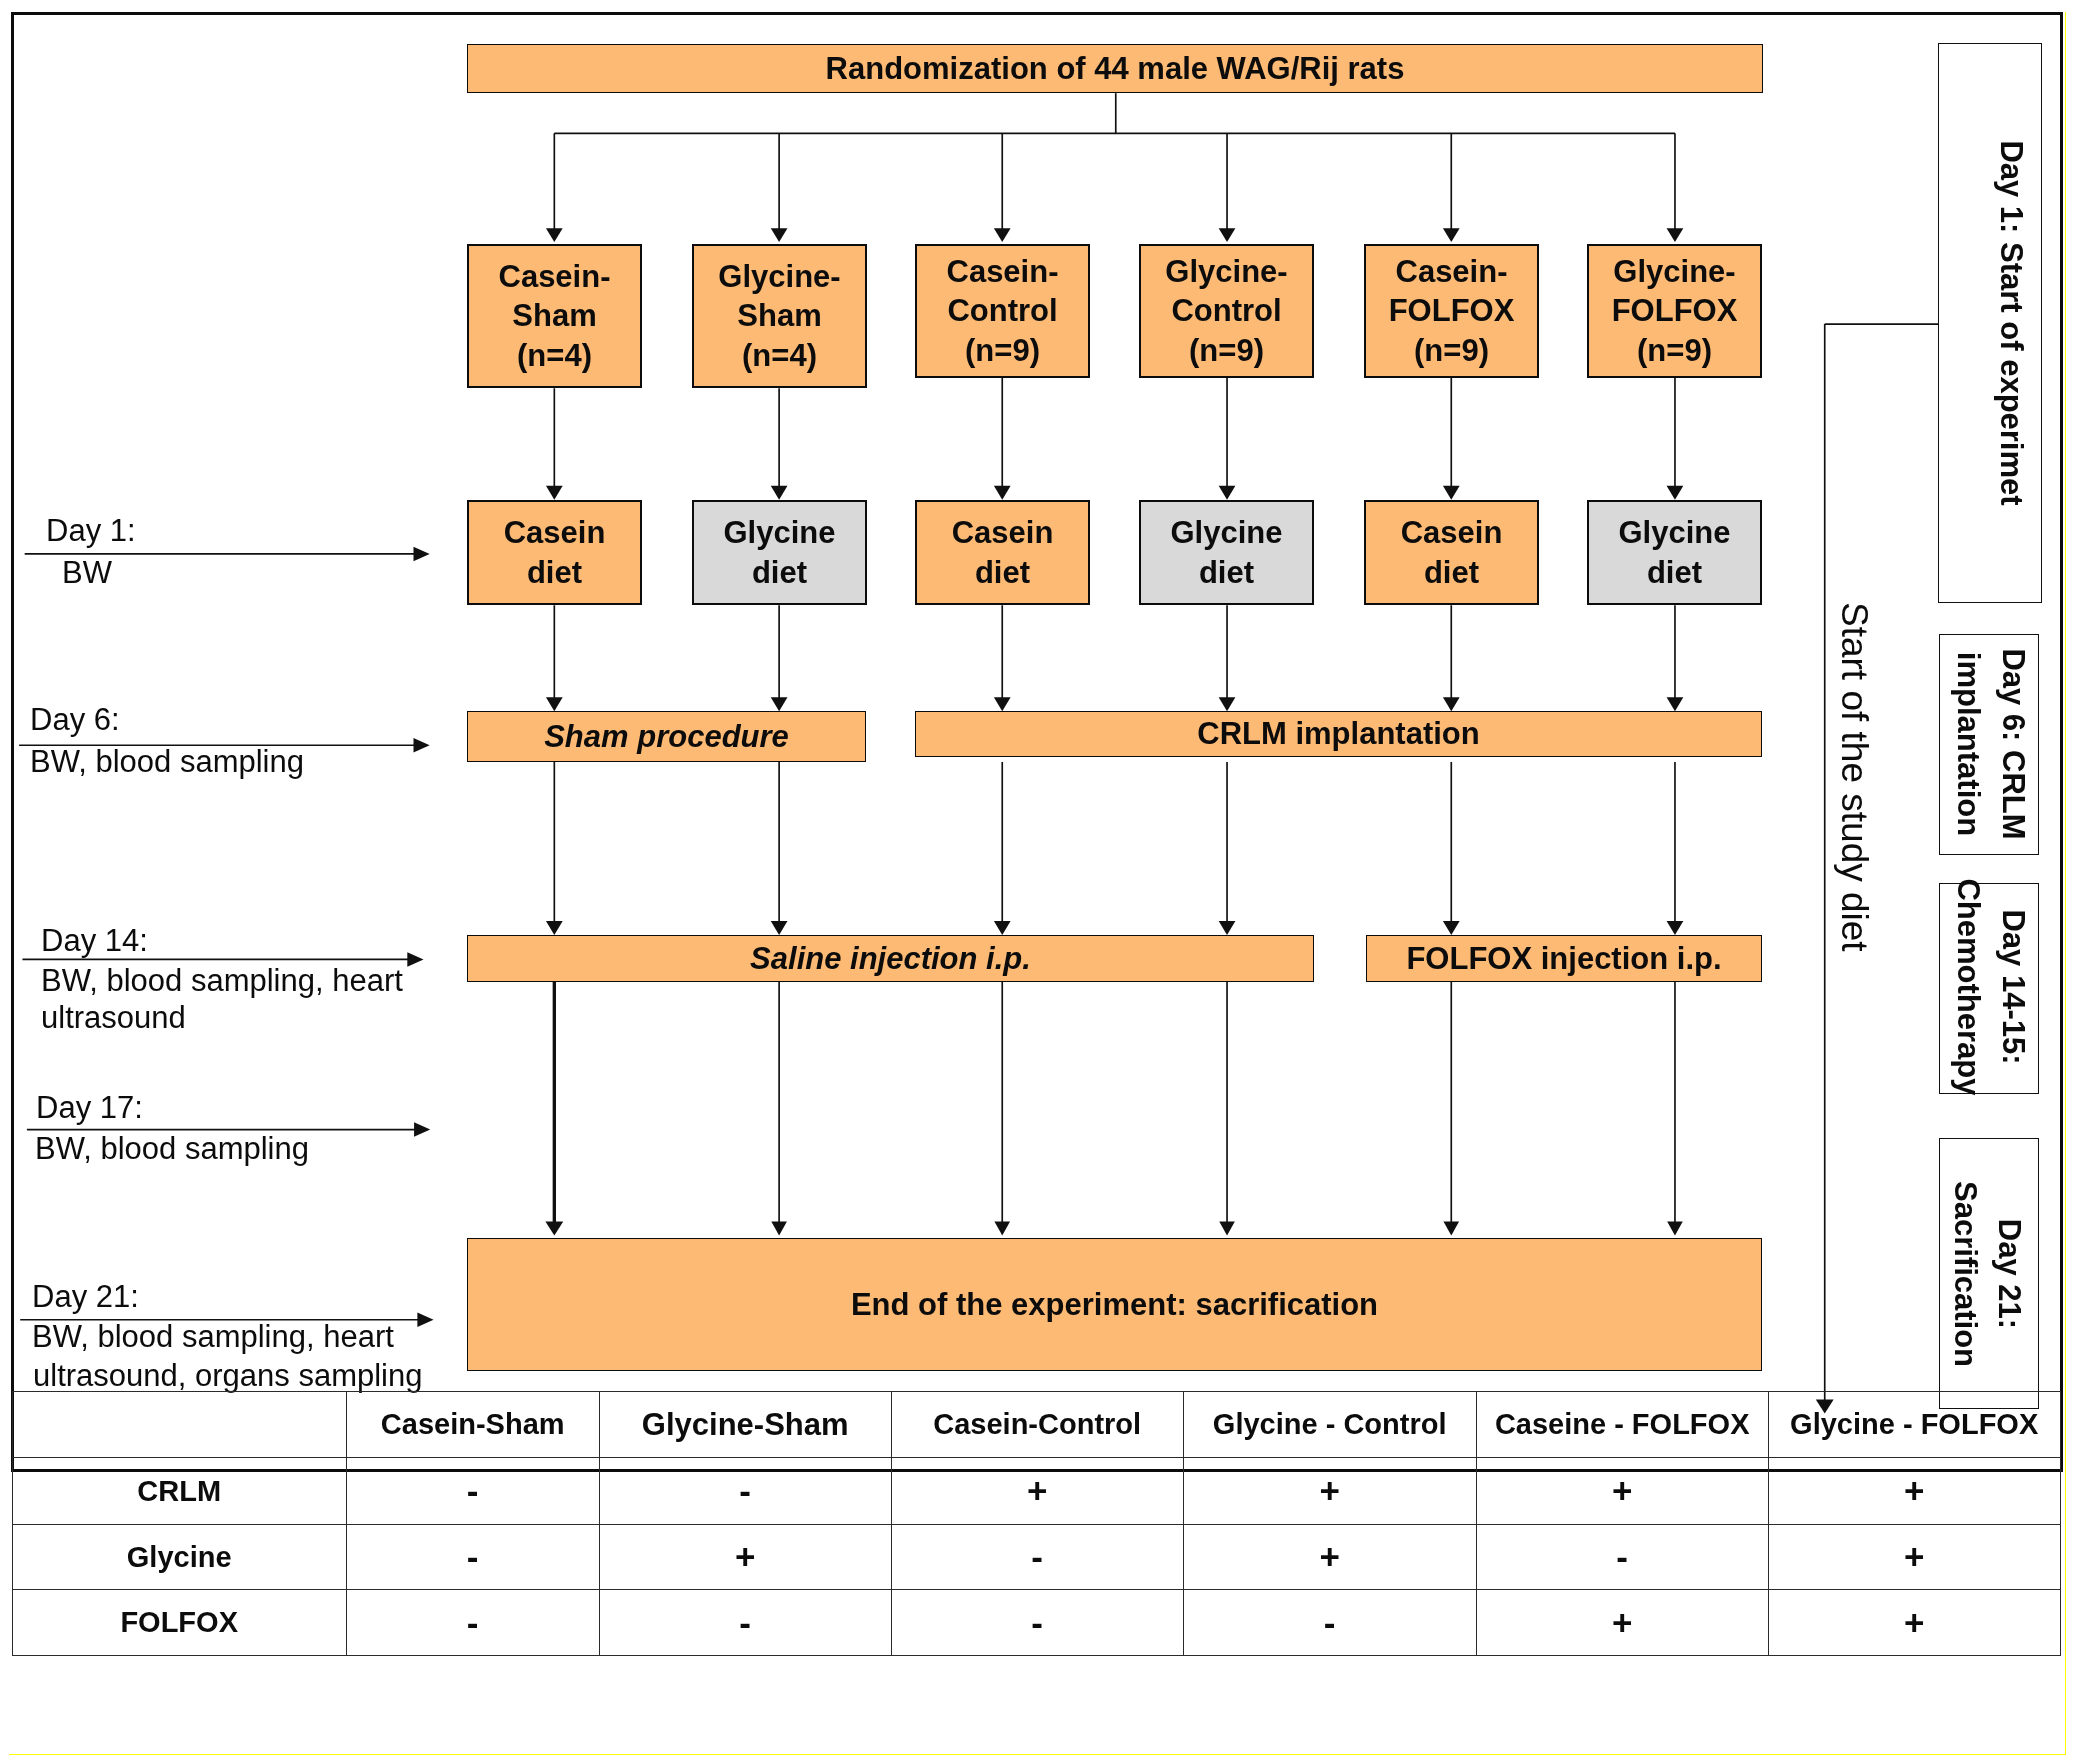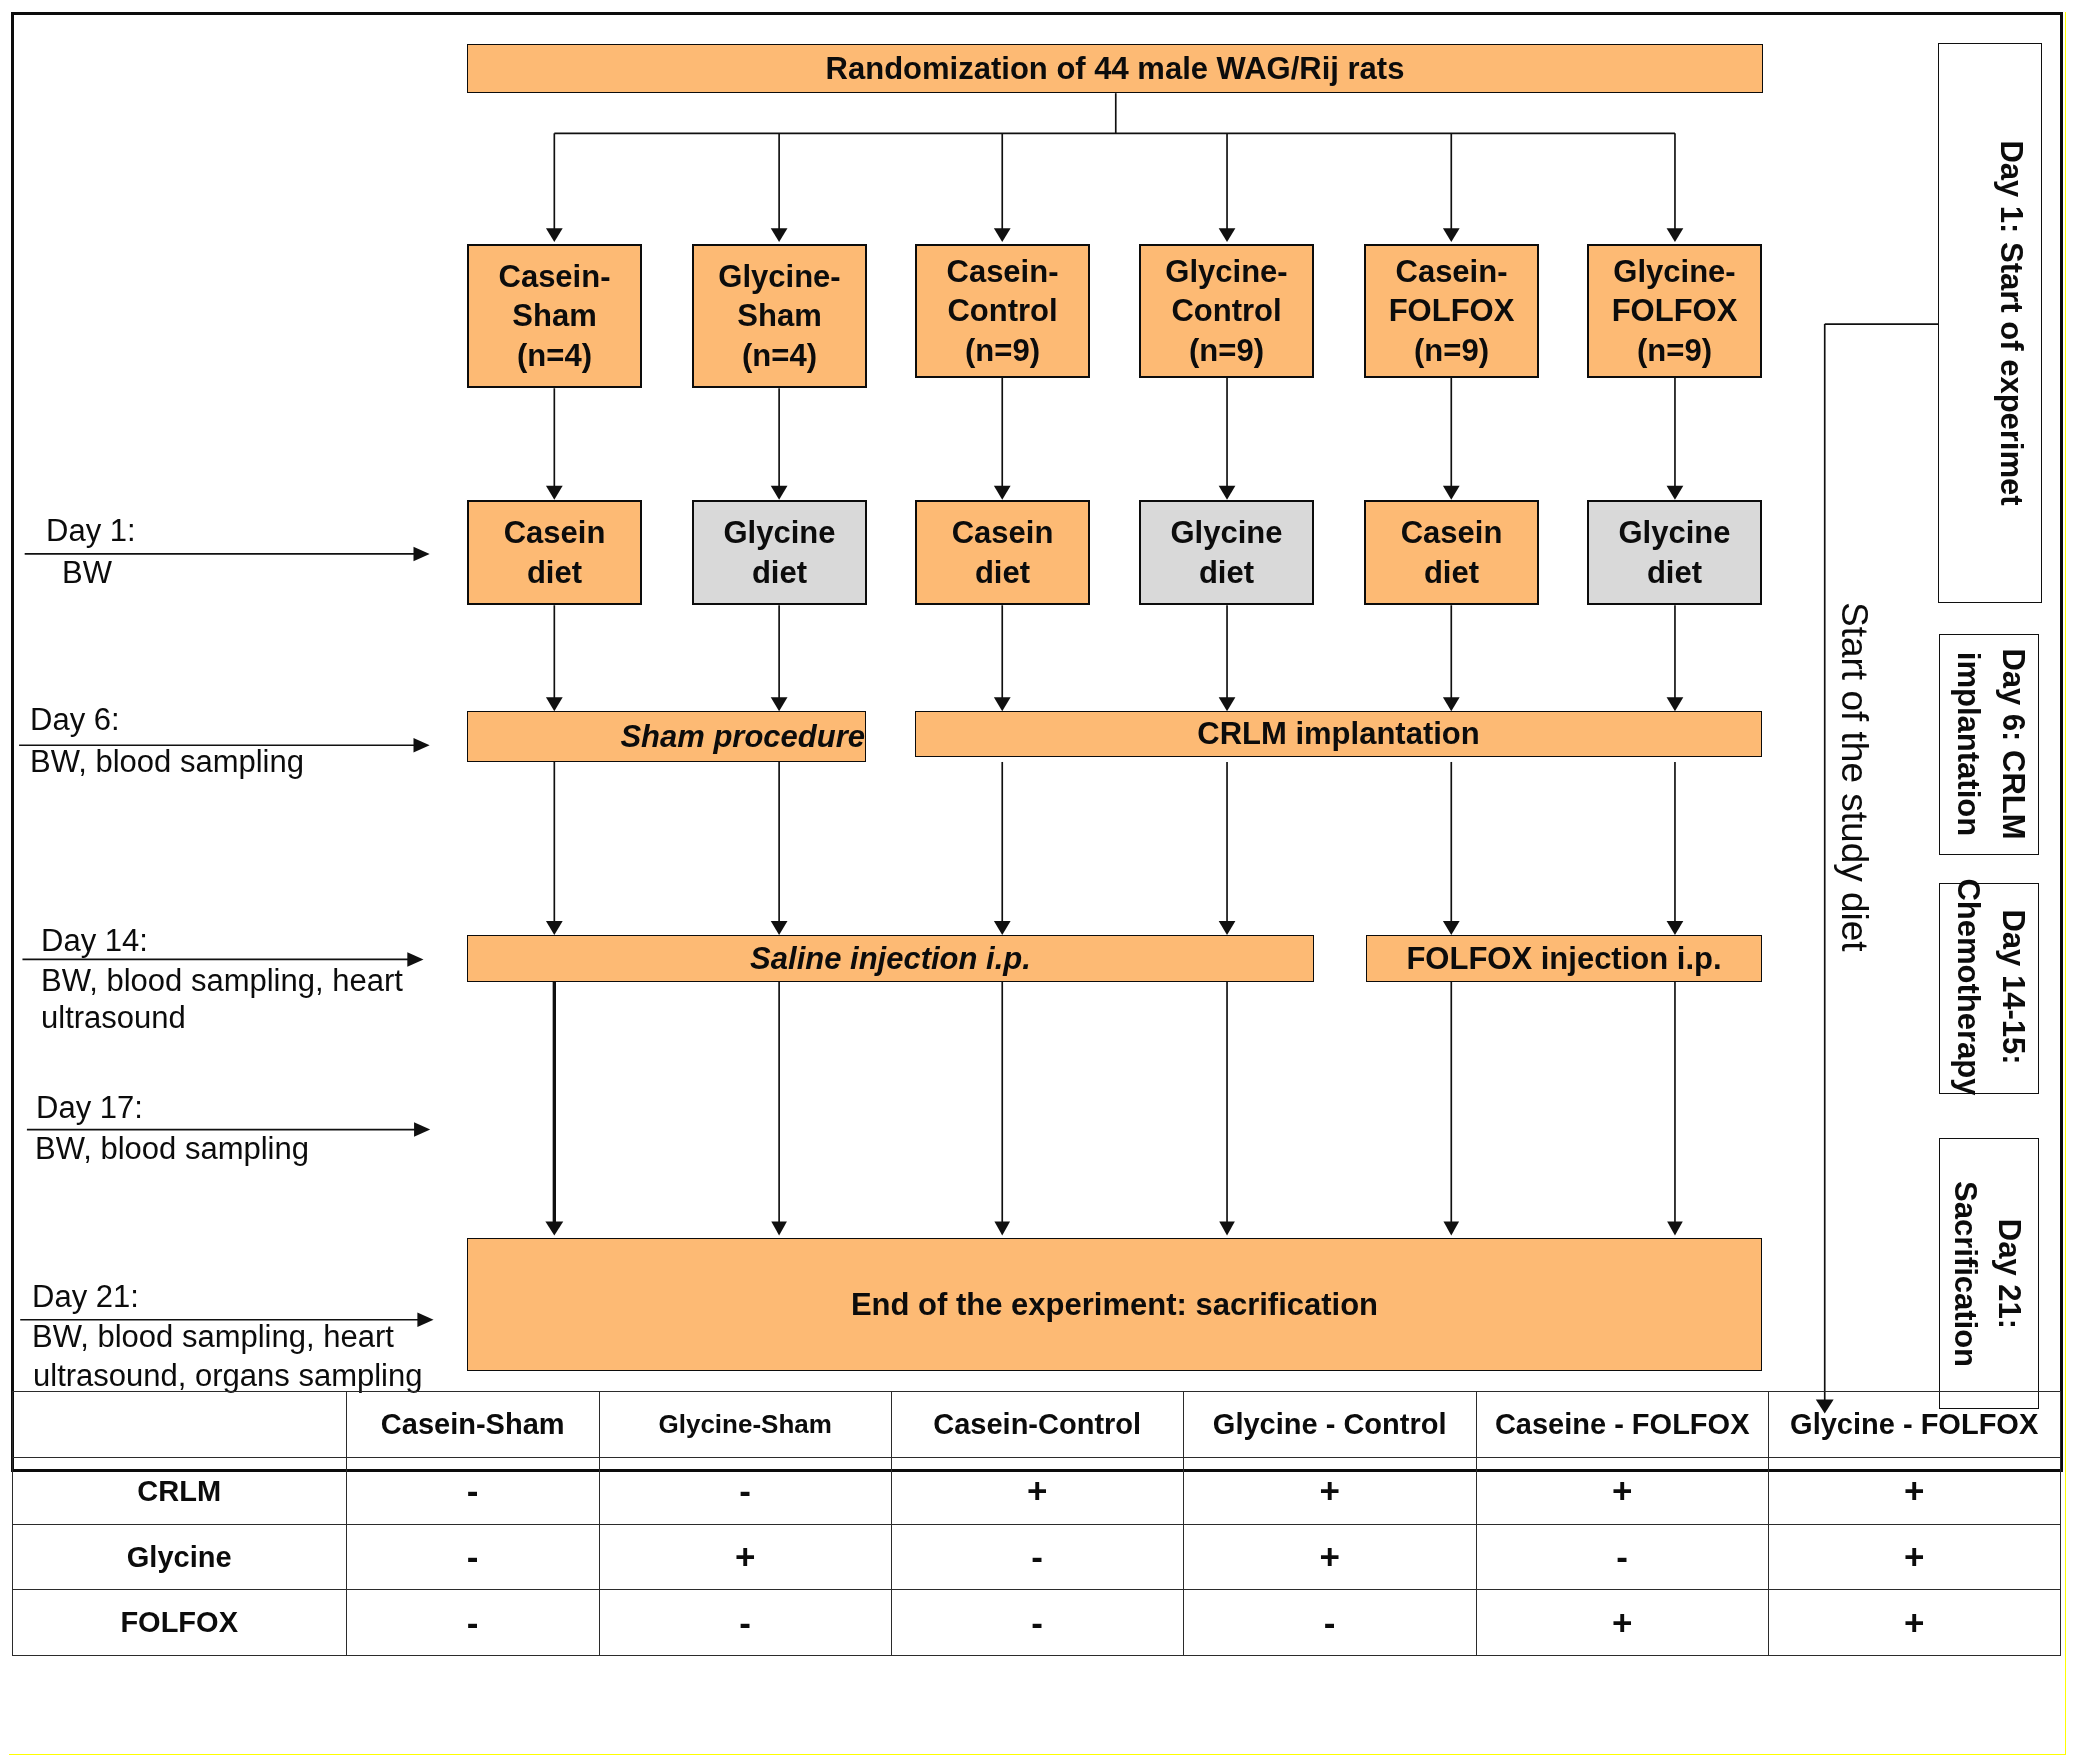--- a/index.html
+++ b/index.html
@@ -160,21 +160,21 @@
       <span class="ln">diet</span>
     </div>
 <div class="node" style="left:1364px;top:500px;width:175px;height:105px;font-size:31px;">
       <span class="ln">Casein</span>
       <span class="ln">diet</span>
     </div>
 <div class="node shaded" style="left:1587px;top:500px;width:175px;height:105px;font-size:31px;">
       <span class="ln">Glycine</span>
       <span class="ln">diet</span>
     </div>
-<div class="node thin" style="left:467px;top:711px;width:399px;height:51px;font-size:31px;font-style:italic;align-items:flex-end;">
+<div class="node thin" style="left:467px;top:711px;width:399px;height:51px;font-size:31px;font-style:italic;">
       <span class="ln">Sham procedure</span>
     </div>
 <div class="node thin" style="left:915px;top:711px;width:847px;height:46px;font-size:31px;">
       <span class="ln">CRLM implantation</span>
     </div>
 <div class="node thin" style="left:467px;top:935px;width:847px;height:47px;font-size:31px;font-style:italic;">
       <span class="ln">Saline injection i.p.</span>
     </div>
 <div class="node thin" style="left:467px;top:1238px;width:1295px;height:133px;font-size:31px;">
       <span class="ln">End of the experiment: sacrification</span>
@@ -228,21 +228,21 @@
         <col style="width:292px">
         <col style="width:292px">
         <col style="width:293px">
         <col style="width:292px">
         <col style="width:292px">
       </colgroup>
 <tbody>
         <tr>
           <td style="height:65px;font-size:29px;"></td>
           <td style="height:65px;font-size:29px;">Casein-Sham</td>
-          <td style="height:65px;font-size:26px;text-align:center;">Glycine-Sham</td>
+          <td style="height:65px;font-size:31px;text-align:center;">Glycine-Sham</td>
           <td style="height:65px;font-size:29px;">Casein-Control</td>
           <td style="height:65px;font-size:29px;">Glycine - Control</td>
           <td style="height:65px;font-size:29px;">Caseine - FOLFOX</td>
           <td style="height:65px;font-size:29px;">Glycine - FOLFOX</td>
         </tr>
 <tr>
           <td style="height:66px;font-size:29px;">CRLM</td>
           <td style="font-size:35px;">-</td>
           <td style="font-size:35px;">-</td>
           <td style="font-size:35px;">+</td>

